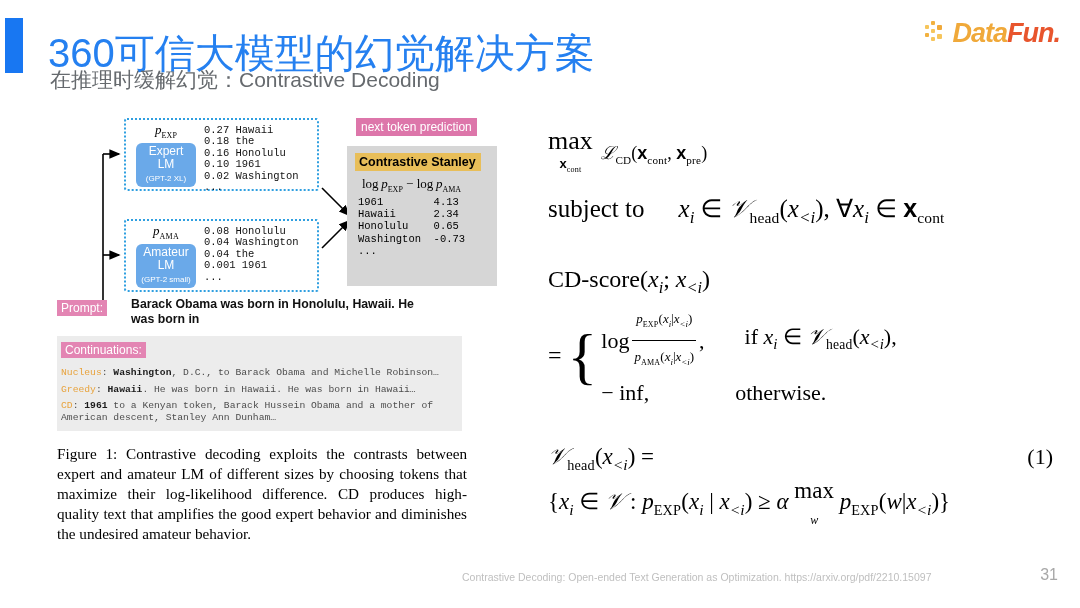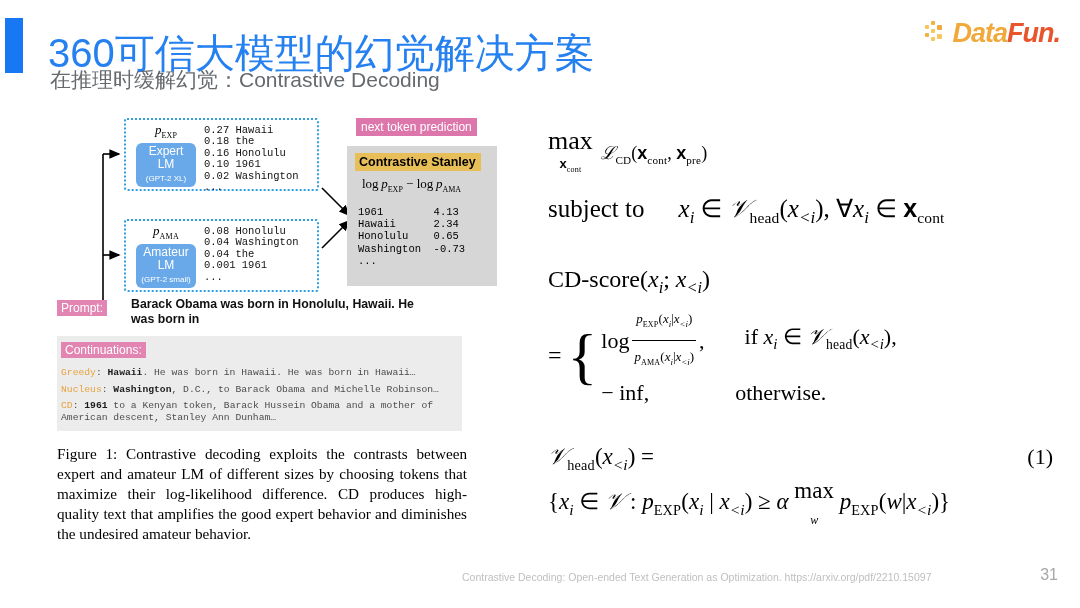--- a/index.html
+++ b/index.html
@@ -53,21 +53,21 @@
   
   #cd-panel{position:absolute;left:290px;top:28px;width:150px;height:140px;background:#d6d6d6;}
   #cd-title{
     position:absolute;left:298px;top:35px;background:#e8be59;color:#000;
     font-size:12.5px;font-weight:bold;padding:2px 5px 2px 4px;white-space:nowrap;
   }
   #cd-formula{position:absolute;left:305px;top:58px;font-family:"Liberation Serif",serif;
               font-size:13px;white-space:nowrap;}
   #cd-formula i{font-style:italic;}
   #cd-formula sub{font-size:8px;font-style:normal;}
-  #cd-rows{position:absolute;left:301px;top:88px;font-family:"Liberation Mono",monospace;
+  #cd-rows{position:absolute;left:301px;top:78px;font-family:"Liberation Mono",monospace;
            font-size:10.5px;line-height:12.2px;white-space:pre;}
   #ntp{
     position:absolute;left:299px;top:0px;background:#dd76aa;color:#fff;
     font-size:12px;padding:2px 5px;white-space:nowrap;
   }
 
   
   #prompt-row{position:absolute;left:0px;top:180px;width:405px;}
   .pill{background:#e385b3;color:#fff;font-size:12px;padding:1px 4px;white-space:nowrap;display:inline-block;text-align:center;}
   #prompt-text{
@@ -218,24 +218,24 @@
 ...</div>
 
   <div id="prompt-row">
     <span class="pill">Prompt:</span>
     <div id="prompt-text">Barack Obama was born in Honolulu, Hawaii. He was born in</div>
   </div>
 
   <div id="cont-block">
     <span class="pill">Continuations:</span>
     <div class="cont-line">
+      <span class="lbl">Nucleus</span>: <b>Washington</b><span>, D.C., to Barack Obama and Michelle Robinson…</span>
+    </div>
+    <div class="cont-line">
       <span class="lbl">Greedy</span>: <b>Hawaii</b><span>. He was born in Hawaii. He was born in Hawaii…</span>
-    </div>
-    <div class="cont-line">
-      <span class="lbl">Nucleus</span>: <b>Washington</b><span>, D.C., to Barack Obama and Michelle Robinson…</span>
     </div>
     <div class="cont-line">
       <span class="lbl">CD</span>: <b>1961</b><span> to a Kenyan token, Barack Hussein Obama and a mother of American descent, Stanley Ann Dunham…</span>
     </div>
   </div>
 </div>
 
 <div id="caption">Figure 1: Contrastive decoding exploits the contrasts between expert and amateur LM of different sizes by choosing tokens that maximize their log-likelihood difference. CD produces high-quality text that amplifies the good expert behavior and diminishes the undesired amateur behavior.</div>
 
 <div id="math">

